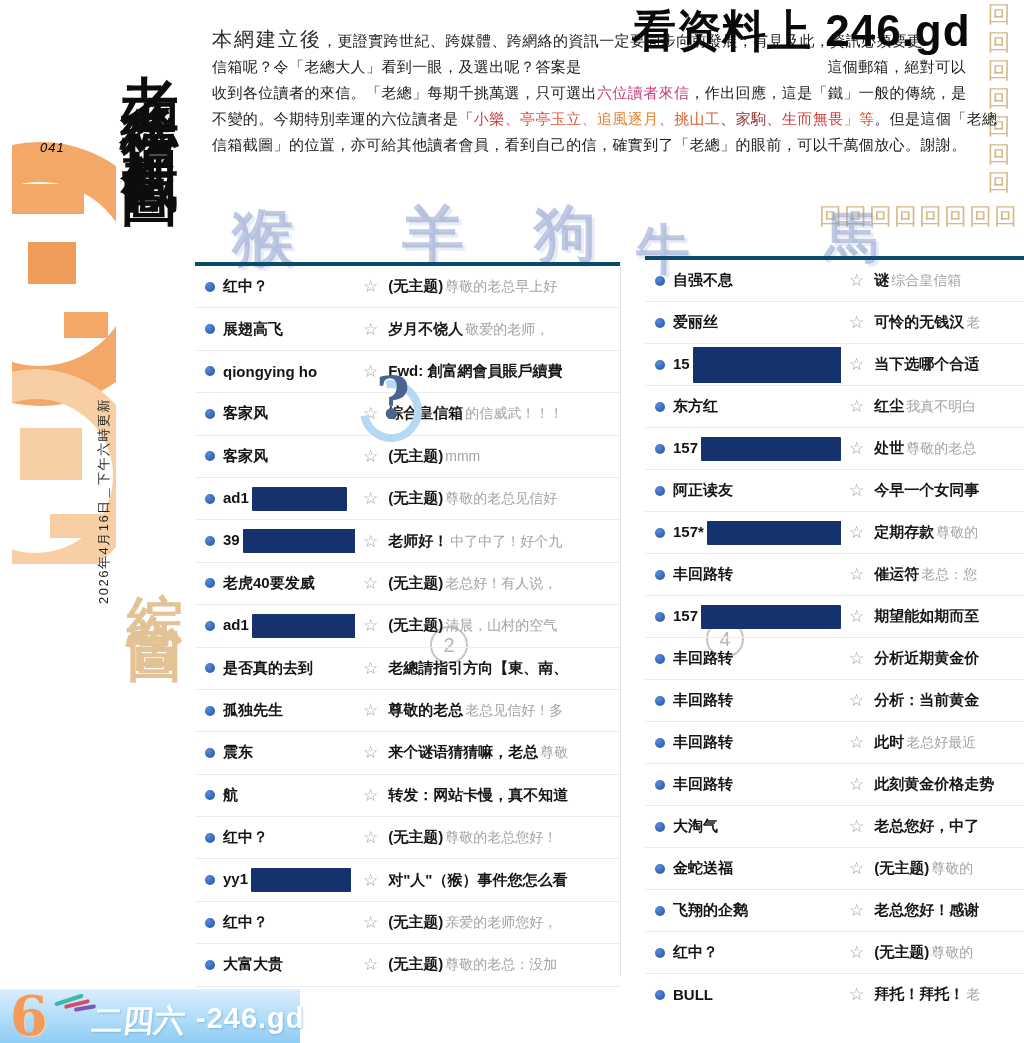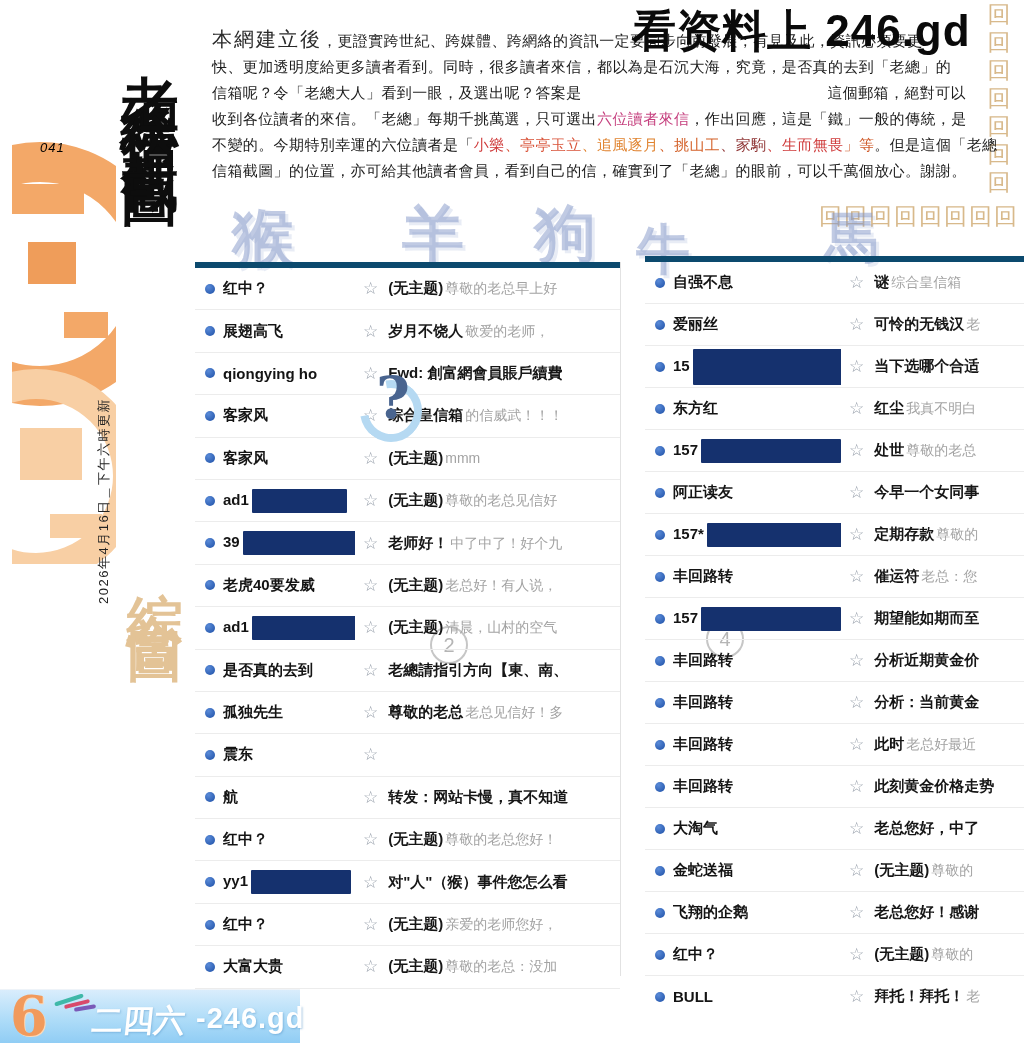--- a/index.html
+++ b/index.html
@@ -52,21 +52,21 @@
        text-shadow:3px 3px 0 rgba(130,150,200,.18);}
   .qwrap{position:absolute;left:360px;top:372px;z-index:3;width:60px;height:60px;}
   .qarc{position:absolute;left:0;top:8px;width:46px;height:46px;border:8px solid #b5d9f2;
         border-radius:50%;border-left-color:transparent;transform:rotate(35deg);}
   .qmark{position:absolute;left:16px;top:-8px;font-size:58px;font-weight:bold;color:#49648f;
          font-family:"DejaVu Serif",serif;}
   .circ{position:absolute;z-index:1;width:34px;height:34px;border:2px solid #c6c6c6;border-radius:50%;
         color:#b5b5b5;font-size:20px;display:flex;align-items:center;justify-content:center;}
 
   
-  .mcol{position:absolute;border-top:6px solid #0c4a6e;z-index:2;}
+  .mcol{position:absolute;border-top:4px solid #0c4a6e;z-index:2;}
   .col-left{left:195px;top:262px;width:425px;}
   .col-right{left:645px;top:256px;width:379px;height:746px;overflow:hidden;}
   .divider{position:absolute;left:620px;top:262px;width:1px;height:714px;background:#e2e2e2;z-index:2;}
   .mrow{display:flex;align-items:center;height:41px;border-bottom:1px solid #ececec;
         padding-left:10px;gap:8px;background:transparent;}
   .col-left .mrow{height:41.4px;}
   .bullet{width:10px;height:10px;border-radius:50%;flex:none;
           background:radial-gradient(circle at 35% 30%,#5a8bd8,#1d4fa6);}
   .sender{flex:none;width:132px;font-weight:bold;font-size:15px;color:#141414;
           white-space:nowrap;overflow:hidden;}
@@ -129,21 +129,20 @@
       <span>回</span>
       <span>回</span>
       <span>回</span>
       <span>回</span>
       <span>回</span>
       <span>回</span>
     </div>
 
   <div class="intro">
     <div class="iline"><span class="lead">本網建立後</span><span>，更證實跨世紀、跨媒體、跨網絡的資訊一定要同步向前發展；有見及此，資訊必須要更</span></div>
-    <div class="iline">快、更加透明度給更多讀者看到。同時，很多讀者來信，都以為是石沉大海，究竟，是否真的去到「老總」的</div>
     <div class="iline l3">
         <span>信箱呢？令「老總大人」看到一眼，及選出呢？答案是</span>
         <span>這個郵箱，絕對可以</span>
       </div>
     <div class="iline"><span>收到各位讀者的來信。「老總」每期千挑萬選，只可選出</span><span class="hl-mag">六位讀者來信</span><span>，作出回應，這是「鐵」一般的傳統，是</span></div>
     <div class="iline"><span>不變的。今期特別幸運的六位讀者是「</span><span class="nm1">小樂</span><span class="nm2">、</span><span class="nm2">亭亭玉立</span><span class="nm3">、</span><span class="nm3">追風逐月</span><span class="nm4">、</span><span class="nm4">挑山工</span><span class="nm5">、</span><span class="nm5">家駒</span><span class="nm6">、</span><span class="nm6">生而無畏</span><span class="tail">」等</span><span>。但是這個「老總</span></div>
     <div class="iline">信箱截圖」的位置，亦可給其他讀者會員，看到自己的信，確實到了「老總」的眼前，可以千萬個放心。謝謝。</div>
   </div>
 
   <div class="wm-top">看资料上 246.gd</div>
@@ -225,20 +224,21 @@
       <div class="mrow">
         <span class="bullet"></span>
         <span class="sender">孤独先生</span>
         <span class="star">☆</span>
         <span class="stext"><span class="subj">尊敬的老总</span><span class="prev">老总见信好！多</span></span>
       </div>
       <div class="mrow">
         <span class="bullet"></span>
         <span class="sender">震东</span>
         <span class="star">☆</span>
+        <span class="stext"><span class="subj">来个谜语猜猜嘛，老总</span><span class="prev">尊敬</span></span>
       </div>
       <div class="mrow">
         <span class="bullet"></span>
         <span class="sender">航</span>
         <span class="star">☆</span>
         <span class="stext"><span class="subj">转发：网站卡慢，真不知道</span></span>
       </div>
       <div class="mrow">
         <span class="bullet"></span>
         <span class="sender">红中？</span>

